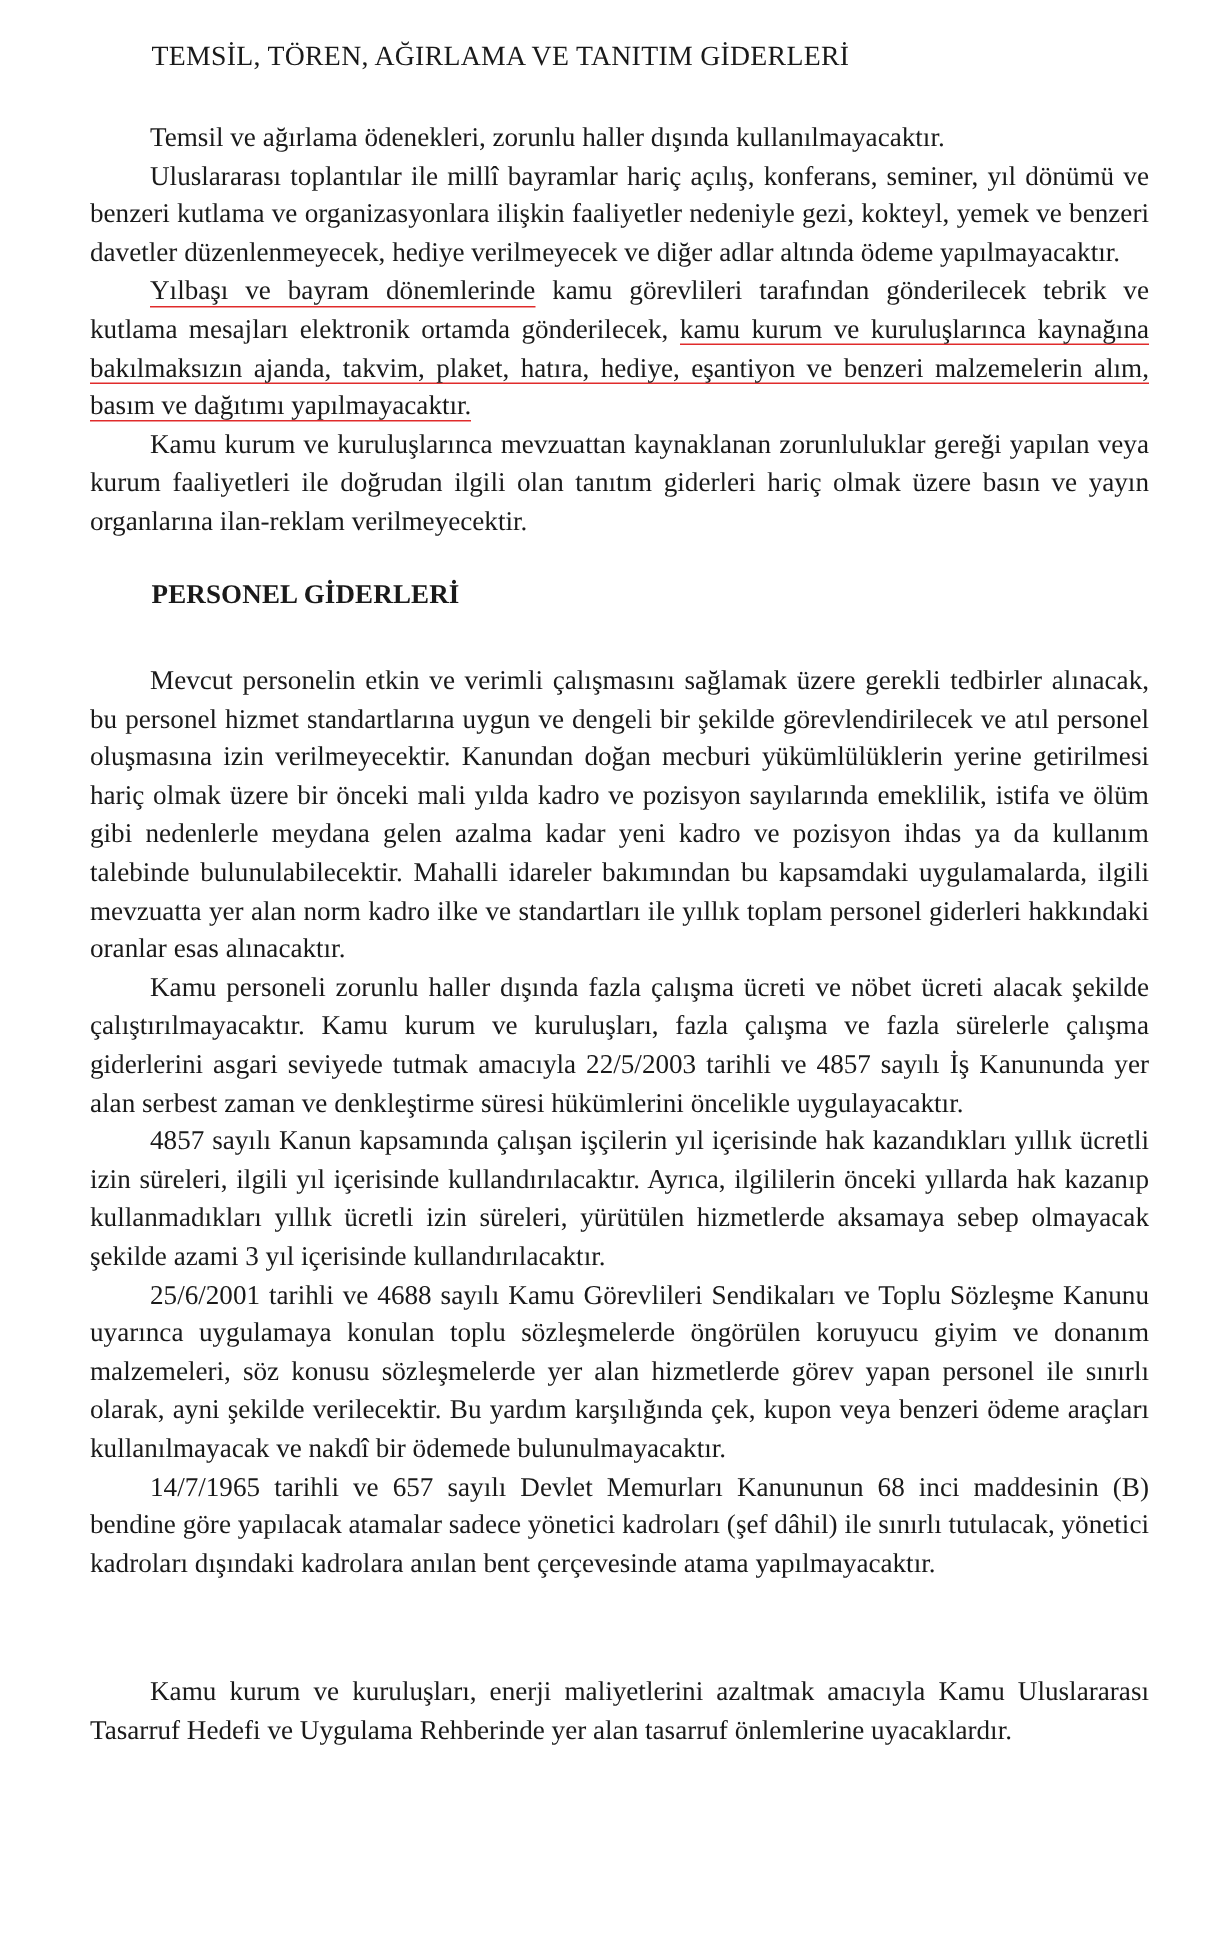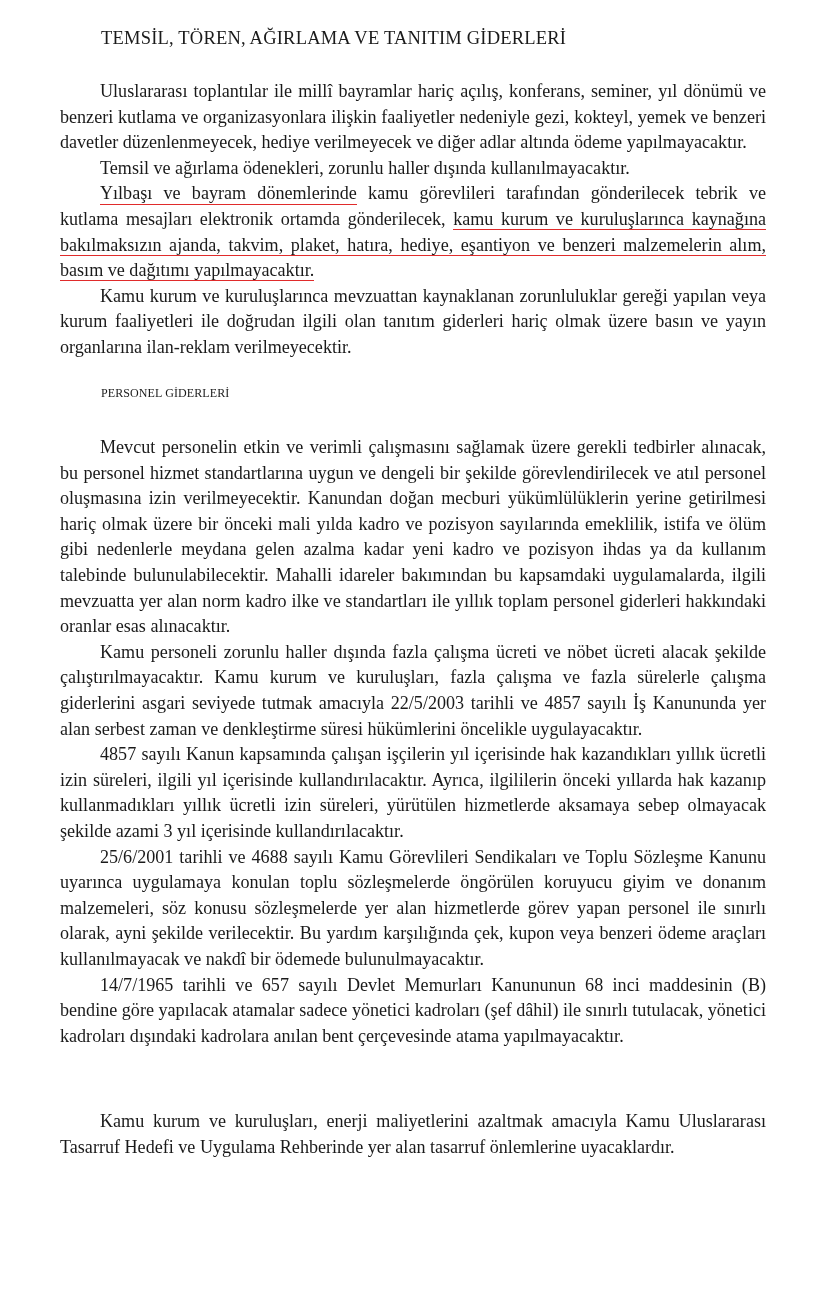--- a/index.html
+++ b/index.html
@@ -31,24 +31,24 @@
   }
   .doc-title {
     font-size: 18.5px;
     line-height: 1.35;
     letter-spacing: 0.2px;
     margin: 0 0 28px 41px;
     font-weight: 400;
     white-space: nowrap;
   }
   .section-heading {
-    font-size: 12px;
+    font-size: 18px;
     letter-spacing: 0.1px;
     margin: 0 0 0 41px;
-    font-weight: 400;
+    font-weight: 700;
   }
   .sec-gap-bottom { height: 34px; }
   p.para {
     margin: 0;
     font-size: 18.1px;
     line-height: 25.6px;
     text-align: justify;
     text-justify: inter-word;
     text-indent: 40px;
     -webkit-hyphens: none;
@@ -73,23 +73,23 @@
   }
 </style>
 </head>
 <body>
 
 <div class="page">
   <div class="content">
 
     <h1 class="doc-title">TEMSİL, TÖREN, AĞIRLAMA VE TANITIM GİDERLERİ</h1>
 
+    <p class="para">Temsil ve ağırlama ödenekleri, zorunlu haller dışında kullanılmayacaktır.</p>
+
     <p class="para">Uluslararası toplantılar ile millî bayramlar hariç açılış, konferans, seminer, yıl dönümü ve benzeri kutlama ve organizasyonlara ilişkin faaliyetler nedeniyle gezi, kokteyl, yemek ve benzeri davetler düzenlenmeyecek, hediye verilmeyecek ve diğer adlar altında ödeme yapılmayacaktır.</p>
-
-    <p class="para">Temsil ve ağırlama ödenekleri, zorunlu haller dışında kullanılmayacaktır.</p>
 
     <p class="para">
       <span class="u-red" style="--uc: #e02b2b;">Yılbaşı ve bayram dönemlerinde</span><span> kamu görevlileri tarafından gönderilecek tebrik ve kutlama mesajları elektronik ortamda gönderilecek, </span><span class="u-red cont" style="--uc: #e02b2b;">kamu kurum ve kuruluşlarınca kaynağına bakılmaksızın ajanda, takvim, plaket, hatıra, hediye, eşantiyon ve benzeri malzemelerin alım, basım ve dağıtımı yapılmayacaktır.</span>
     </p>
 
     <p class="para">Kamu kurum ve kuruluşlarınca mevzuattan kaynaklanan zorunluluklar gereği yapılan veya kurum faaliyetleri ile doğrudan ilgili olan tanıtım giderleri hariç olmak üzere basın ve yayın organlarına ilan-reklam verilmeyecektir.</p>
 
     <div class="block-gap"></div>
 
     <h2 class="section-heading">PERSONEL GİDERLERİ</h2>

